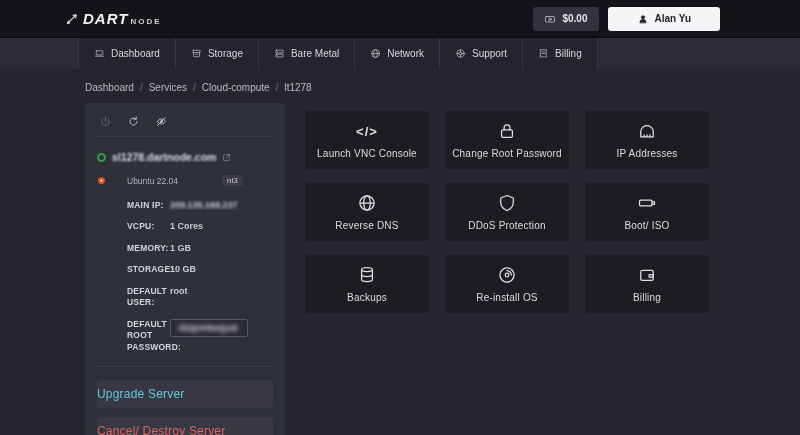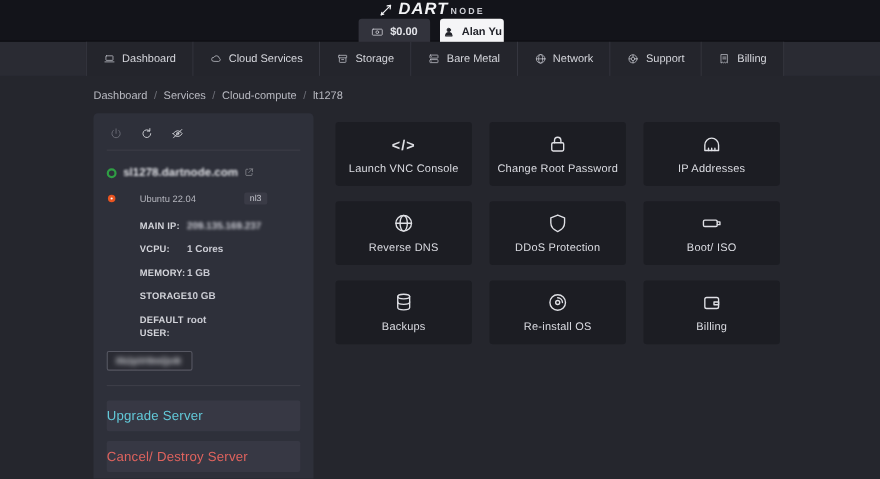--- a/index.html
+++ b/index.html
@@ -2,31 +2,31 @@
 <html><head>
 <meta charset="utf-8">
 <style>
   * { margin:0; padding:0; box-sizing:border-box; }
   html,body { width:800px; height:435px; overflow:hidden; background:#25262d;
               font-family:"Liberation Sans", sans-serif; color:#e8e9ec; }
 
   
   .topbar { height:38px; background:#13141a; display:flex; align-items:center;
             justify-content:space-between; padding:0 80px 0 64px;
-            border-bottom:1px solid #0b0c10;flex-direction:column; }
+            border-bottom:1px solid #0b0c10; }
   .logo { display:flex; align-items:baseline; gap:2px; cursor:pointer; }
   .logo svg { width:17px; height:17px; align-self:center; }
   .logo-main { font-size:15px; font-weight:bold; font-style:italic; letter-spacing:1px; color:#f2f3f6; }
   .logo-sub  { font-size:8px; letter-spacing:2px; color:#cfd0d6; font-weight:bold; }
   .topbar-right { display:flex; align-items:center; gap:9px; }
   .btn-balance { display:flex; align-items:center; gap:6px; background:#32333c; border:none;
                  color:#e4e5ea; font-size:10px; font-weight:bold; padding:6px 11px;
                  border-radius:3px; cursor:pointer; font-family:inherit; }
   .btn-user { display:flex; align-items:center; gap:6px; background:#f5f5f7; border:none;
-              color:#22232a; font-size:10px; font-weight:bold; padding:6px 2px;
+              color:#22232a; font-size:10px; font-weight:bold; padding:6px 29px;
               border-radius:3px; cursor:pointer; font-family:inherit; }
   .btn-balance svg, .btn-user svg { width:12px; height:12px; }
 
   
   .navbar { height:31px; background:#2a2b33; display:flex; padding-left:78px; }
   .nav-item { display:flex; align-items:center; gap:6px; padding:0 15px; height:100%;
               background:#24252c; border-right:1px solid #35363f; font-size:10px;
               color:#d6d7dd; cursor:pointer; white-space:nowrap; }
   .nav-item:first-child { border-left:1px solid #35363f; }
   .nav-item svg { width:11px; height:11px; stroke:#c3c4cc; }
@@ -123,26 +123,20 @@
 <nav class="navbar">
   <div class="nav-item">
     <svg viewBox="0 0 24 24">
         <rect x="5" y="6" width="14" height="9" rx="1"></rect>
         <path d="M3 18h18"></path>
       </svg>
     <span>Dashboard</span>
   </div>
   <div class="nav-item">
     <svg viewBox="0 0 24 24">
-        <path d="M7 17a4 4 0 1 1 .6-7.96A5.5 5.5 0 0 1 18 10.5 3.4 3.4 0 0 1 17.5 17z"></path>
-      </svg>
-    <span>Cloud Services</span>
-  </div>
-  <div class="nav-item">
-    <svg viewBox="0 0 24 24">
         <rect x="4" y="5" width="16" height="5" rx="1"></rect>
         <path d="M5.5 10v7.5A1.5 1.5 0 0 0 7 19h10a1.5 1.5 0 0 0 1.5-1.5V10"></path>
         <path d="M10 13.5h4"></path>
       </svg>
     <span>Storage</span>
   </div>
   <div class="nav-item">
     <svg viewBox="0 0 24 24">
         <rect x="4" y="4.5" width="16" height="6" rx="1"></rect>
         <rect x="4" y="13.5" width="16" height="6" rx="1"></rect>
@@ -248,20 +242,21 @@
         </div>
         <div class="detail-row">
           <span class="detail-label">STORAGE:</span>
           <span class="detail-value">10 GB</span>
         </div>
         <div class="detail-row">
           <span class="detail-label">DEFAULT USER:</span>
           <span class="detail-value">root</span>
         </div>
         <div class="detail-row">
+          <span class="detail-label">DEFAULT ROOT PASSWORD:</span>
           <span class="detail-value">
             <span class="pw-box">
               <span>Xk2pVr9mQz4t</span>
             </span>
           </span>
         </div>
       </div>
 
       <button class="card-btn btn-upgrade">Upgrade Server</button>
       <button class="card-btn btn-destroy">Cancel/ Destroy Server</button>

